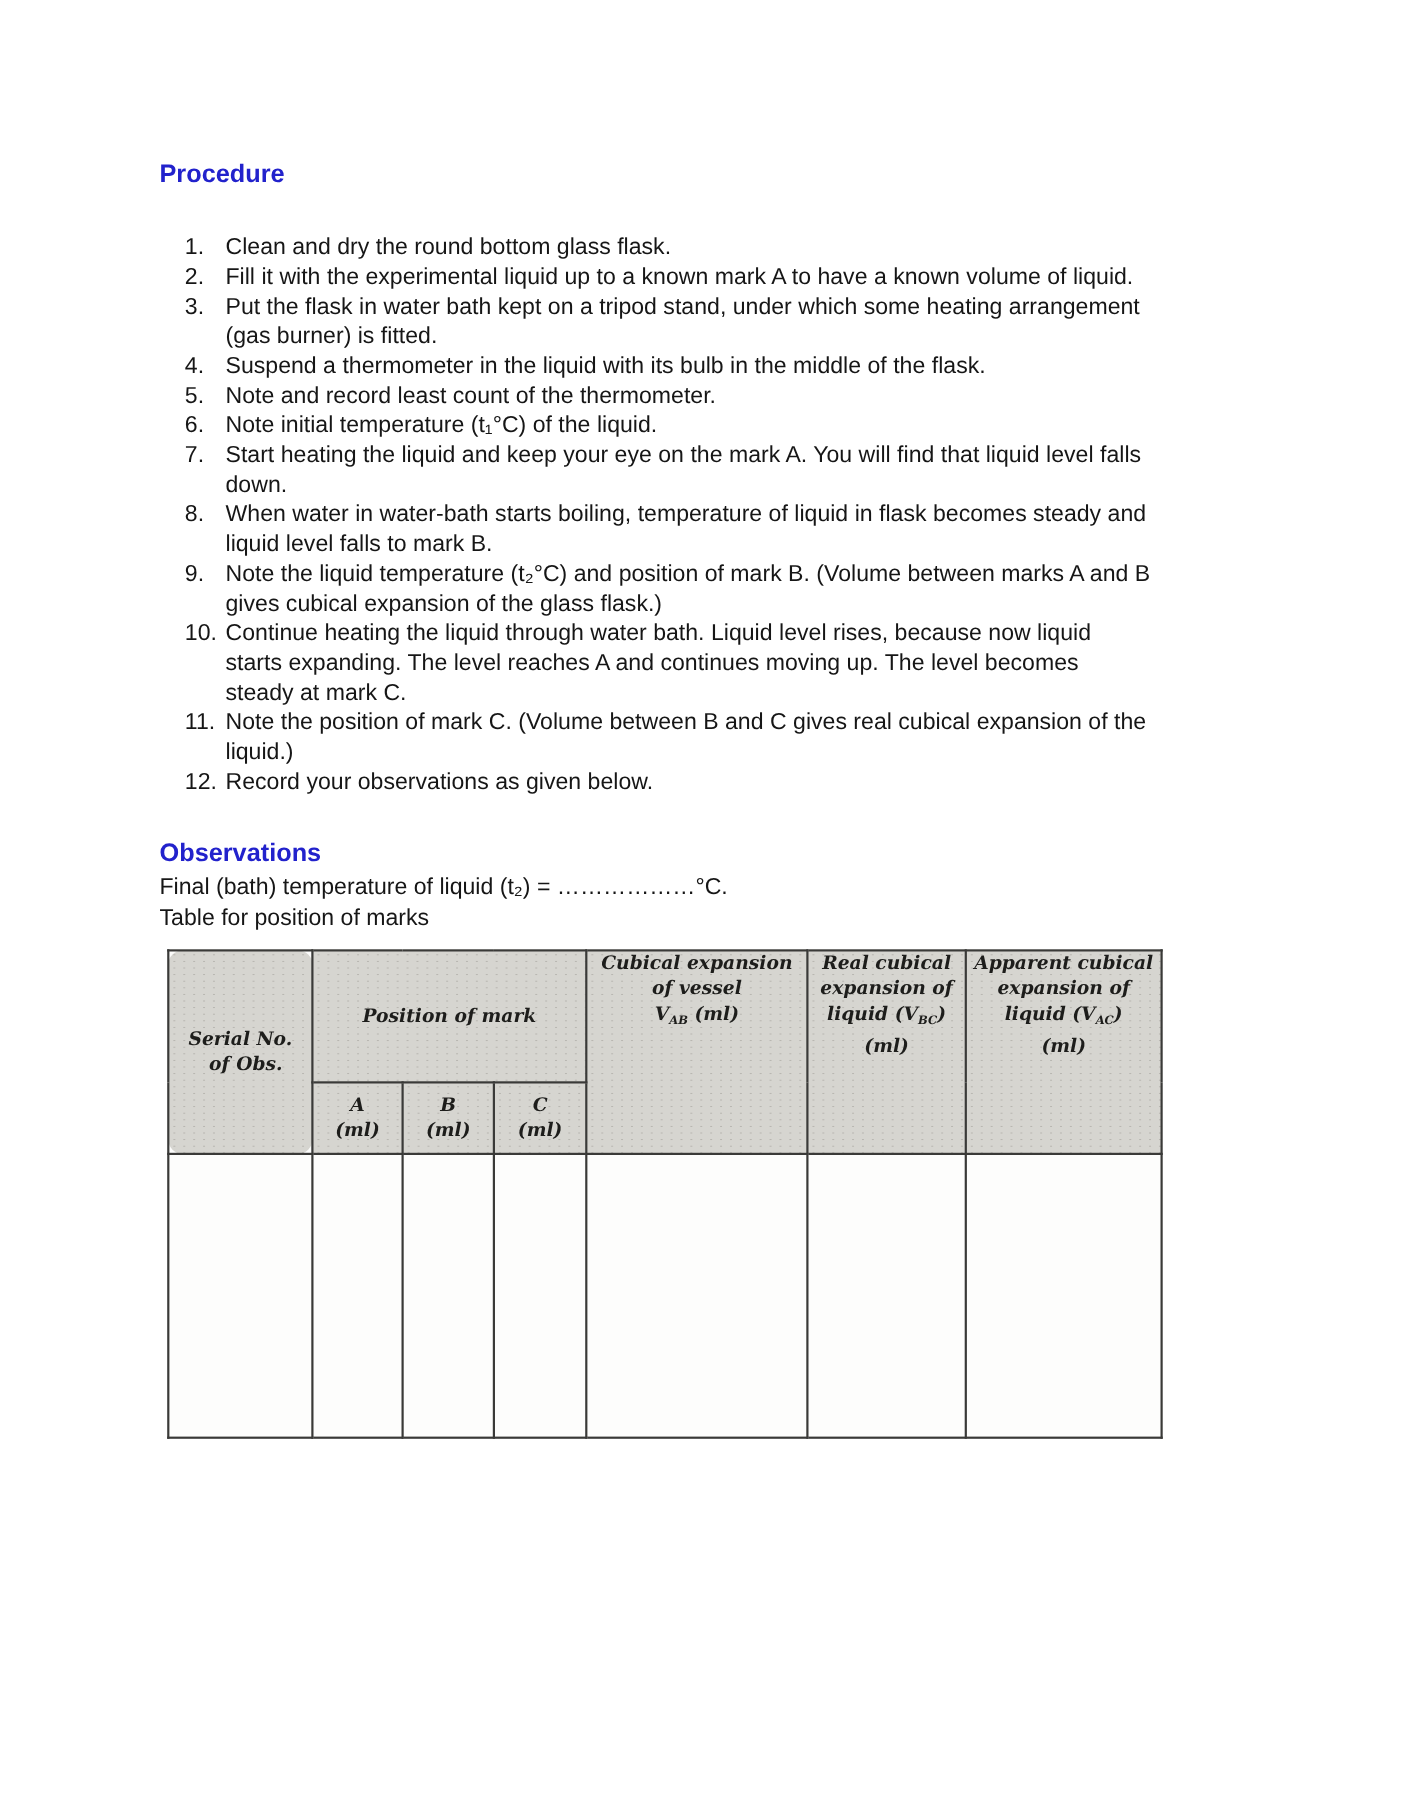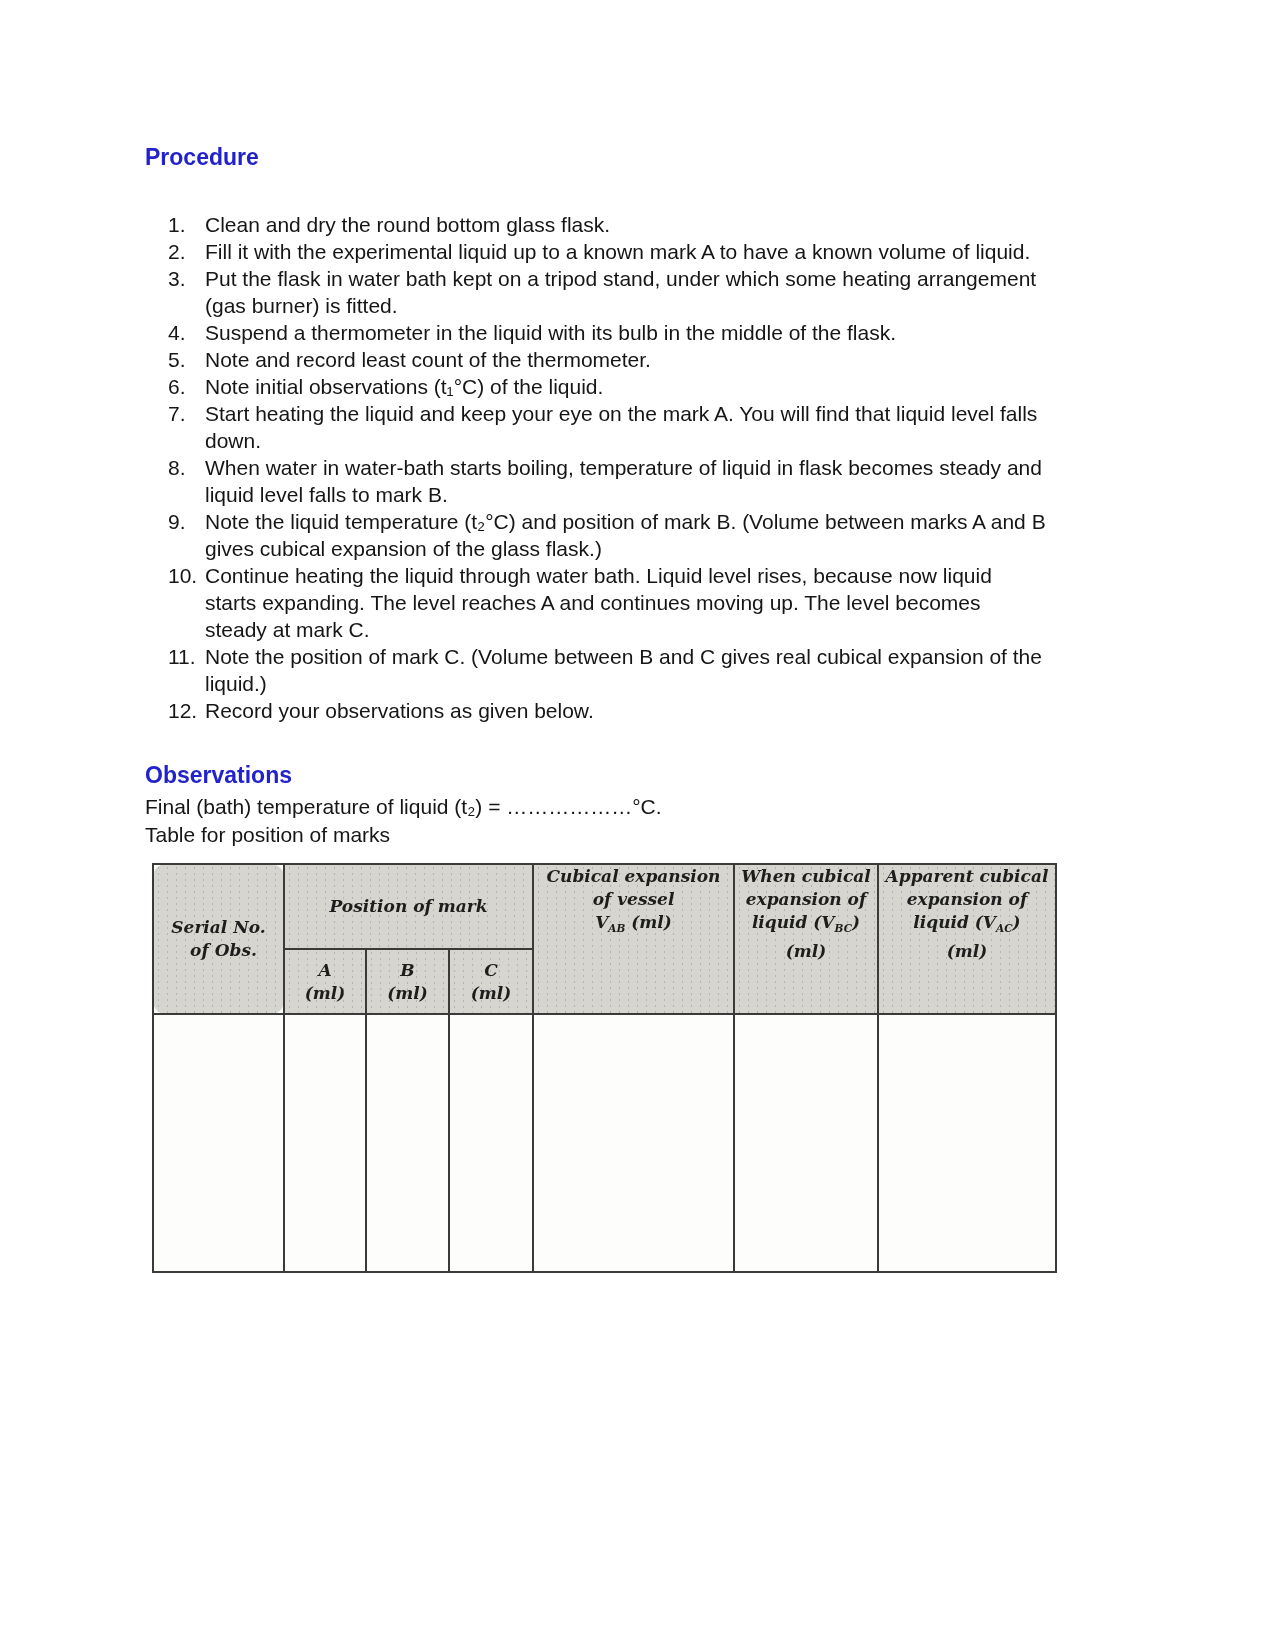--- a/index.html
+++ b/index.html
@@ -79,21 +79,21 @@
     color: #1d1d1b;
     text-align: center;
   }
   th.serial-cell {
     vertical-align: middle;
     text-align: left;
     padding-left: 18px;
     border-radius: 13px;
   }
   th.serial-cell .l2 { padding-left: 10px; }
-  th.pos-group { height: 85px; vertical-align: middle; }
+  th.pos-group { height: 120px; vertical-align: middle; }
   th.subcol { height: 65px; vertical-align: middle; }
   th.tall-col { vertical-align: top; padding-top: 12px; }
   sub { font-size: 0.62em; margin-top: 32px; }
   tr.empty-row td {
     height: 258px;
     background: #fdfdfc;
   }
 </style>
 </head>
 <body>
@@ -101,21 +101,21 @@
 <div class="page">
 
   <h2 class="heading">Procedure</h2>
 
   <ol class="procedure-list">
     <li>Clean and dry the round bottom glass flask.</li>
     <li>Fill it with the experimental liquid up to a known mark A to have a known volume of liquid.</li>
     <li>Put the flask in water bath kept on a tripod stand, under which some heating arrangement (gas burner) is fitted.</li>
     <li>Suspend a thermometer in the liquid with its bulb in the middle of the flask.</li>
     <li>Note and record least count of the thermometer.</li>
-    <li>Note initial observations (t₁°C) of the liquid.</li>
+    <li>Note initial temperature (t₁°C) of the liquid.</li>
     <li>Start heating the liquid and keep your eye on the mark A. You will find that liquid level falls down.</li>
     <li>When water in water-bath starts boiling, temperature of liquid in flask becomes steady and liquid level falls to mark B.</li>
     <li>Note the liquid temperature (t₂°C) and position of mark B. (Volume between marks A and B gives cubical expansion of the glass flask.)</li>
     <li>Continue heating the liquid through water bath. Liquid level rises, because now liquid starts expanding. The level reaches A and continues moving up. The level becomes steady at mark C.</li>
     <li>Note the position of mark C. (Volume between B and C gives real cubical expansion of the liquid.)</li>
     <li>Record your observations as given below.</li>
   </ol>
 
   <div class="observations-block">
     <h2 class="heading">Observations</h2>
@@ -142,21 +142,21 @@
             <div class="l1">Serial No.</div>
             <div class="l2">of Obs.</div>
           </th>
           <th colspan="3" class="pos-group">Position of mark</th>
           <th rowspan="2" class="tall-col">
             <div>Cubical expansion</div>
             <div>of vessel</div>
             <div><span>V</span><sub>AB</sub><span> (ml)</span></div>
           </th>
           <th rowspan="2" class="tall-col">
-            <div>When cubical</div>
+            <div>Real cubical</div>
             <div>expansion of</div>
             <div><span>liquid (V</span><sub>BC</sub><span>)</span></div>
             <div>(ml)</div>
           </th>
           <th rowspan="2" class="tall-col">
             <div>Apparent cubical</div>
             <div>expansion of</div>
             <div><span>liquid (V</span><sub>AC</sub><span>)</span></div>
             <div>(ml)</div>
           </th>

